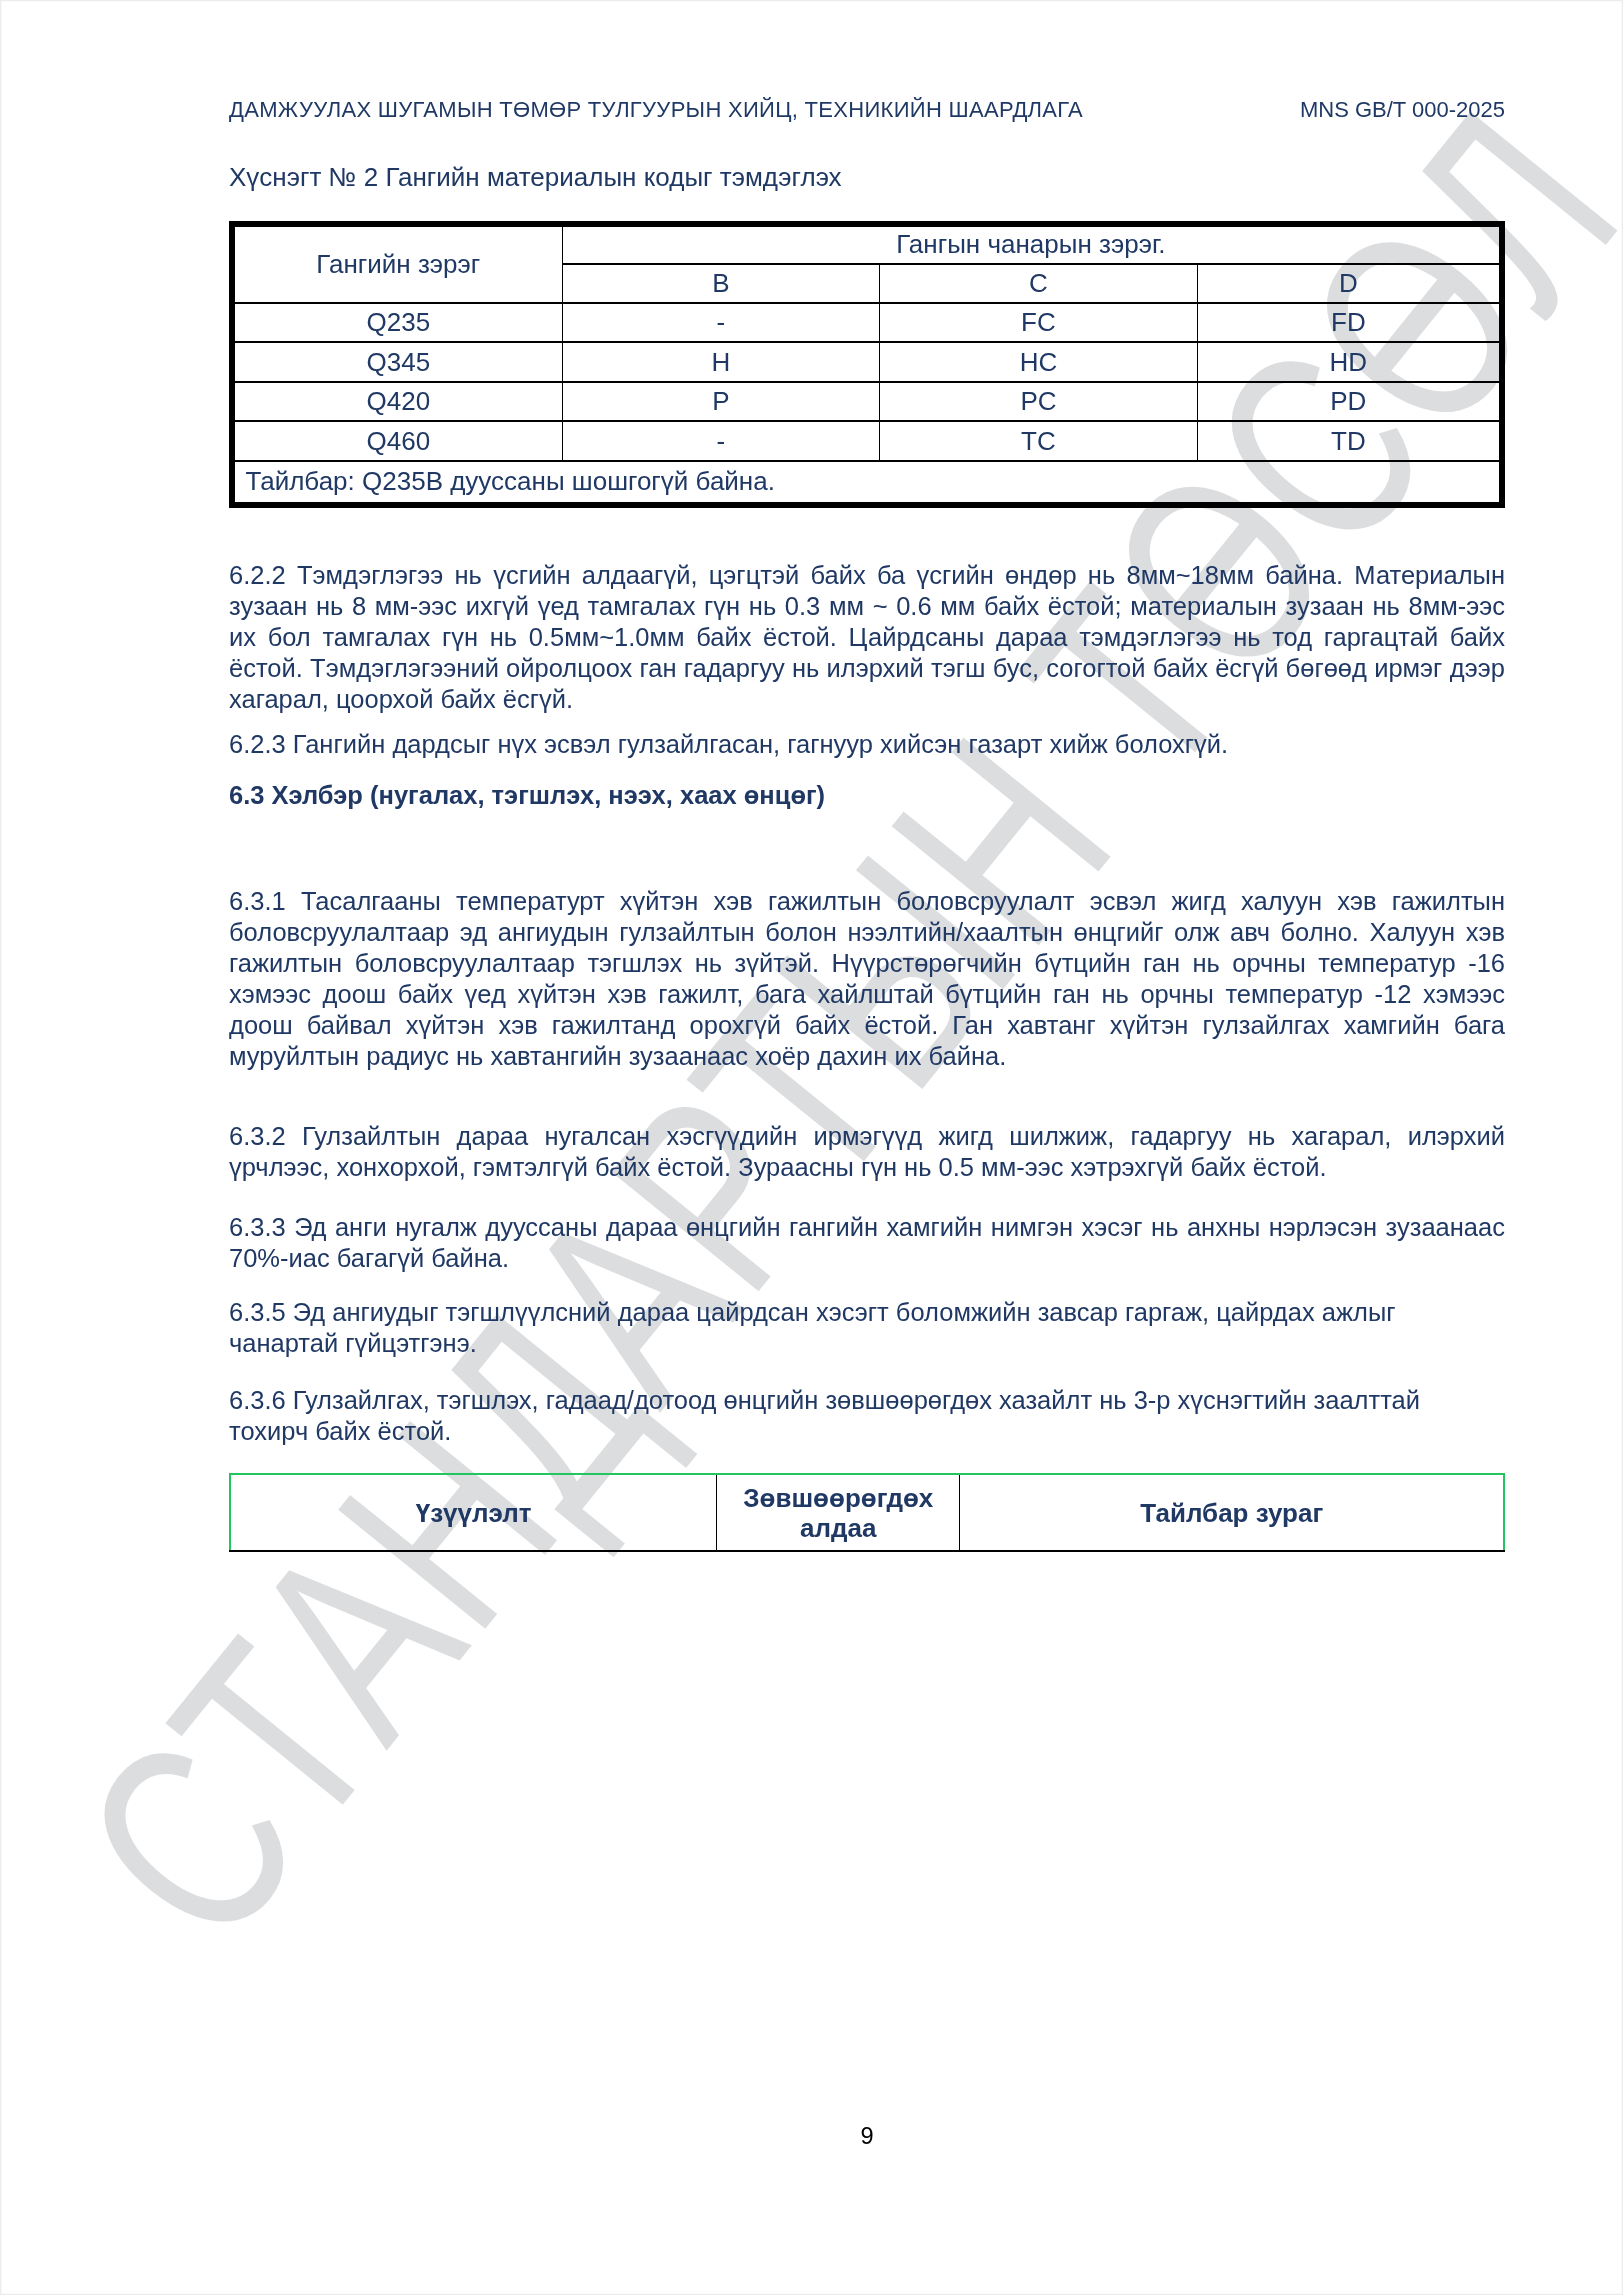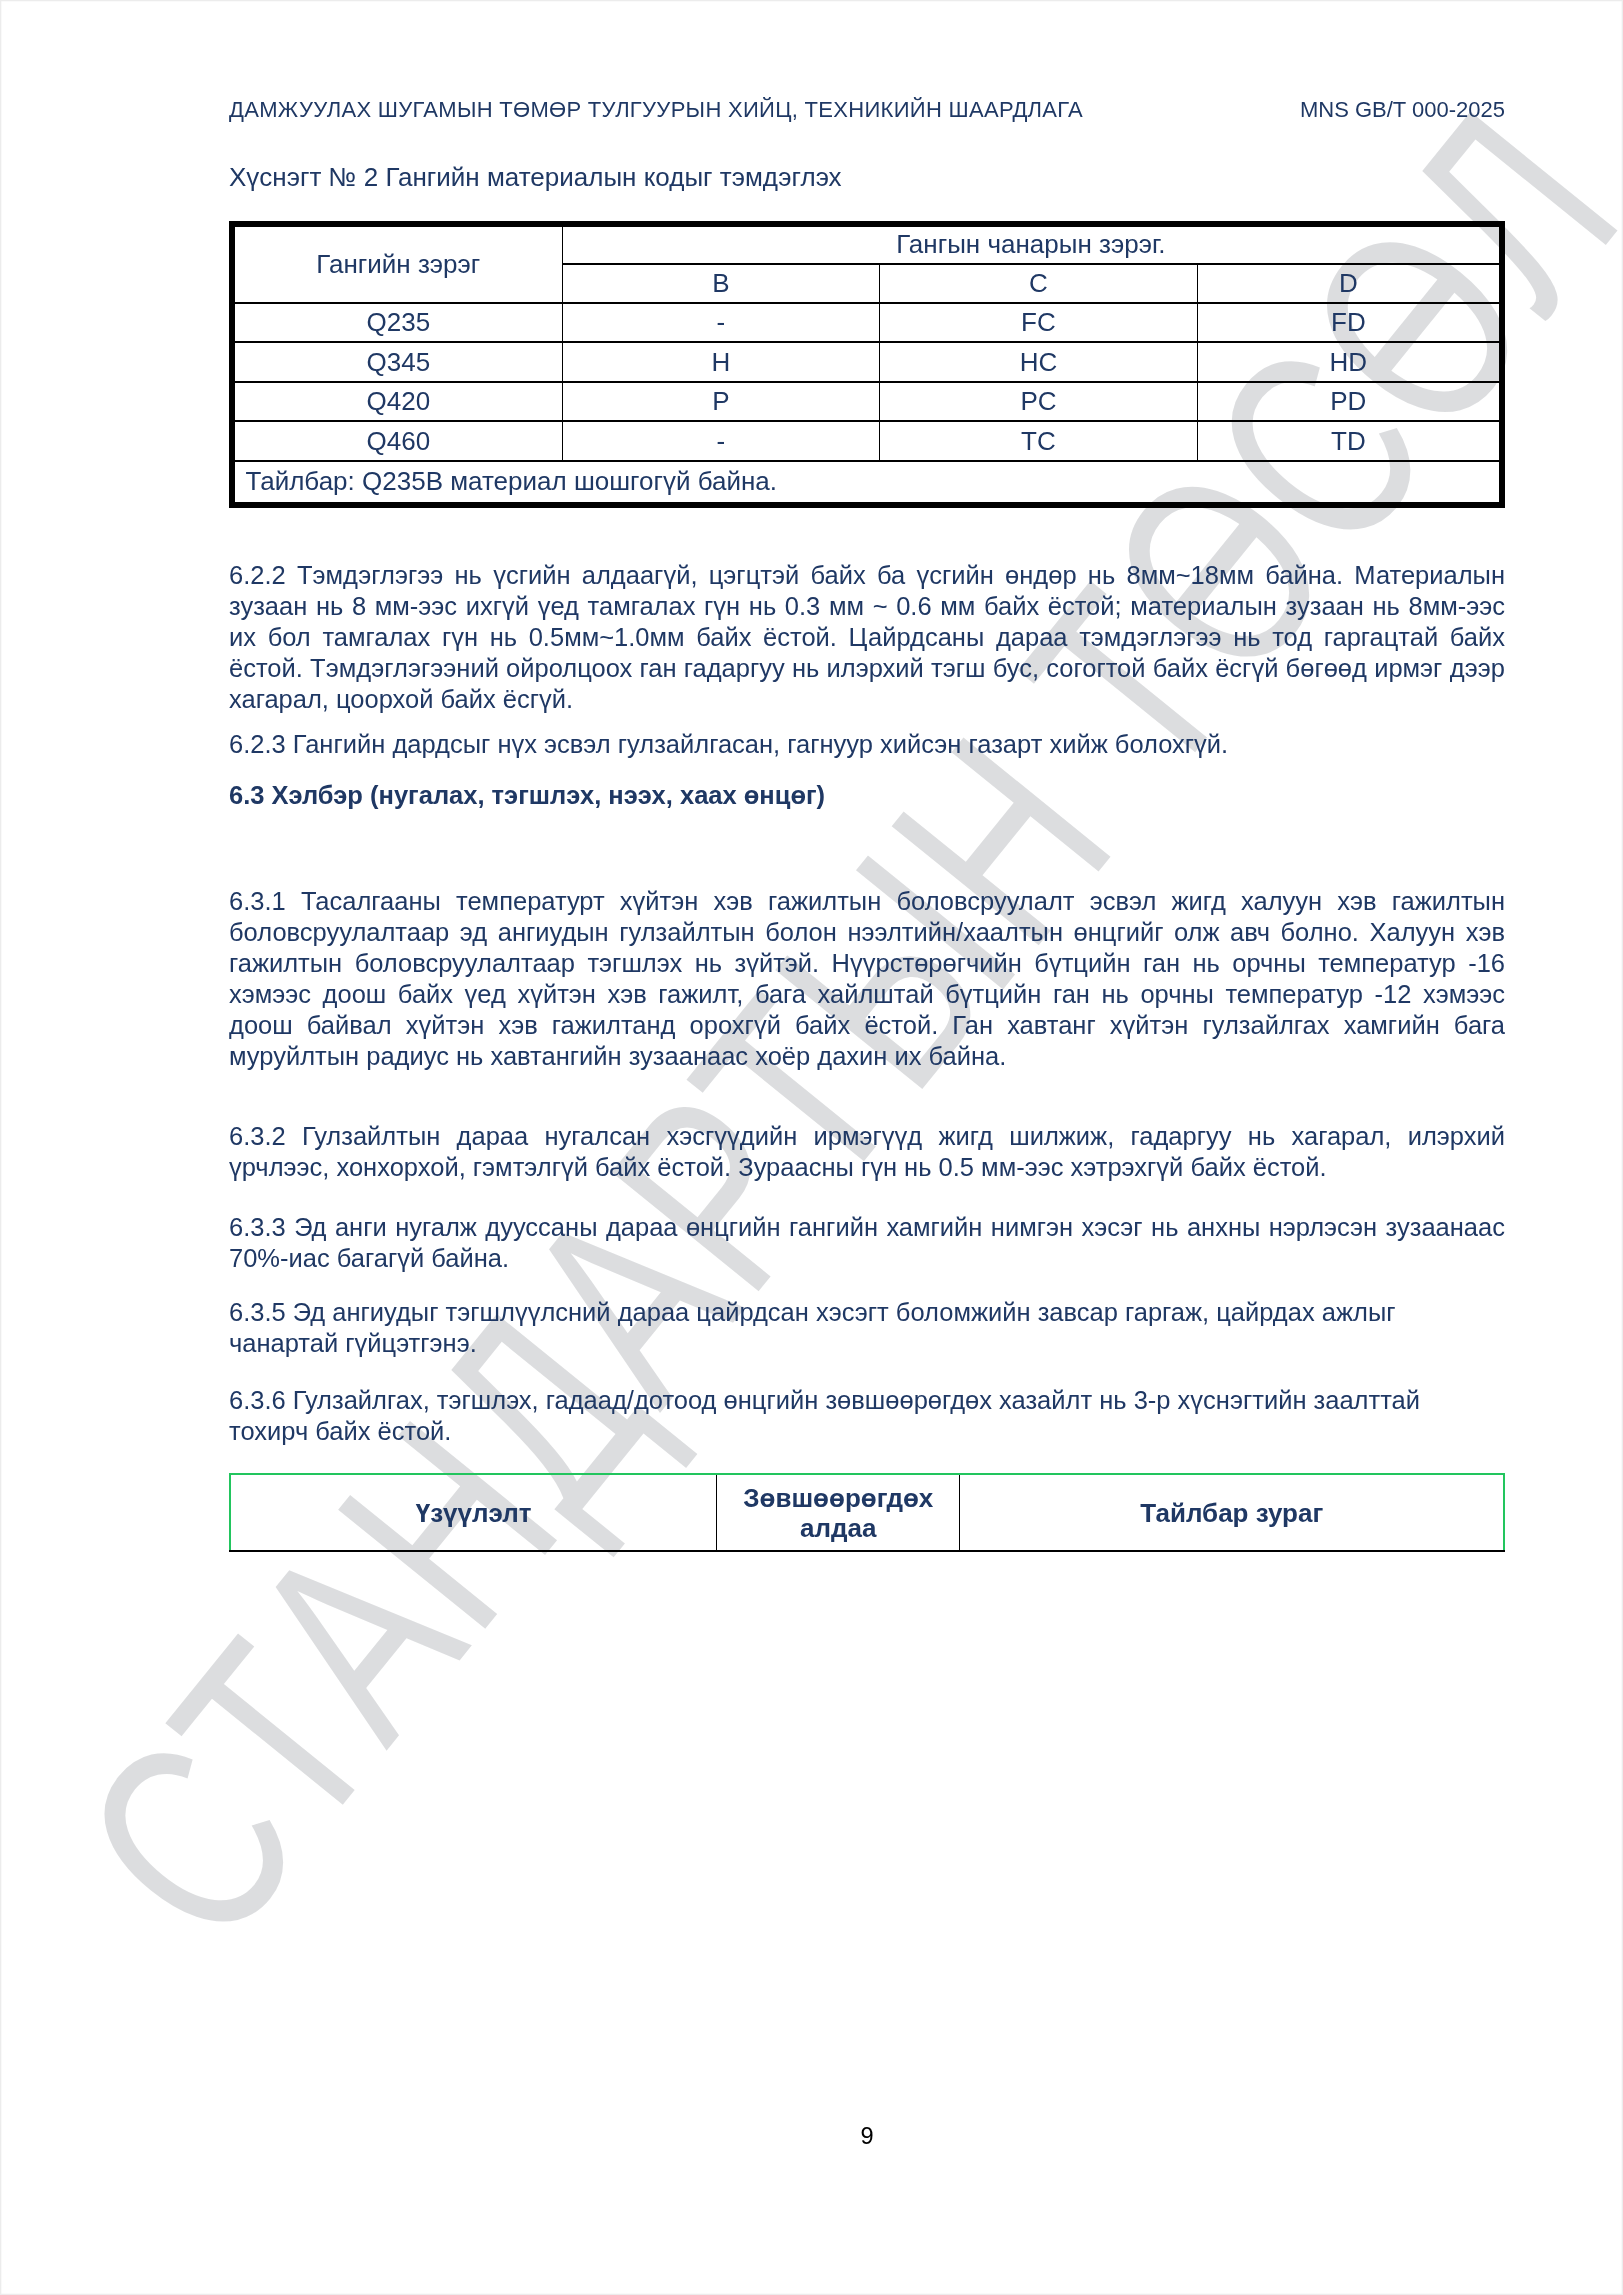--- a/index.html
+++ b/index.html
@@ -147,21 +147,21 @@
           <td>PC</td>
           <td>PD</td>
         </tr>
         <tr class="drow">
           <td>Q460</td>
           <td>-</td>
           <td>TC</td>
           <td>TD</td>
         </tr>
         <tr>
-          <td colspan="4" class="note-cell">Тайлбар: Q235B материал шошгогүй байна.</td>
+          <td colspan="4" class="note-cell">Тайлбар: Q235B дууссаны шошгогүй байна.</td>
         </tr>
       </tbody>
     </table>
 
     <p class="para just m622">6.2.2 Тэмдэглэгээ нь үсгийн алдаагүй, цэгцтэй байх ба үсгийн өндөр нь 8мм~18мм байна. Материалын зузаан нь 8 мм-ээс ихгүй үед тамгалах гүн нь 0.3 мм ~ 0.6 мм байх ёстой; материалын зузаан нь 8мм-ээс их бол тамгалах гүн нь 0.5мм~1.0мм байх ёстой. Цайрдсаны дараа тэмдэглэгээ нь тод гаргацтай байх ёстой. Тэмдэглэгээний ойролцоох ган гадаргуу нь илэрхий тэгш бус, согогтой байх ёсгүй бөгөөд ирмэг дээр хагарал, цоорхой байх ёсгүй.</p>
     <p class="para m623">6.2.3 Гангийн дардсыг нүх эсвэл гулзайлгасан, гагнуур хийсэн газарт хийж болохгүй.</p>
     <p class="para bold m63">6.3 Хэлбэр (нугалах, тэгшлэх, нээх, хаах өнцөг)</p>
     <p class="para just m631">6.3.1 Тасалгааны температурт хүйтэн хэв гажилтын боловсруулалт эсвэл жигд халуун хэв гажилтын боловсруулалтаар эд ангиудын гулзайлтын болон нээлтийн/хаалтын өнцгийг олж авч болно. Халуун хэв гажилтын боловсруулалтаар тэгшлэх нь зүйтэй. Нүүрстөрөгчийн бүтцийн ган нь орчны температур -16 хэмээс доош байх үед хүйтэн хэв гажилт, бага хайлштай бүтцийн ган нь орчны температур -12 хэмээс доош байвал хүйтэн хэв гажилтанд орохгүй байх ёстой. Ган хавтанг хүйтэн гулзайлгах хамгийн бага муруйлтын радиус нь хавтангийн зузаанаас хоёр дахин их байна.</p>
     <p class="para just m632">6.3.2 Гулзайлтын дараа нугалсан хэсгүүдийн ирмэгүүд жигд шилжиж, гадаргуу нь хагарал, илэрхий үрчлээс, хонхорхой, гэмтэлгүй байх ёстой. Зураасны гүн нь 0.5 мм-ээс хэтрэхгүй байх ёстой.</p>
     <p class="para just m633">6.3.3 Эд анги нугалж дууссаны дараа өнцгийн гангийн хамгийн нимгэн хэсэг нь анхны нэрлэсэн зузаанаас 70%-иас багагүй байна.</p>

